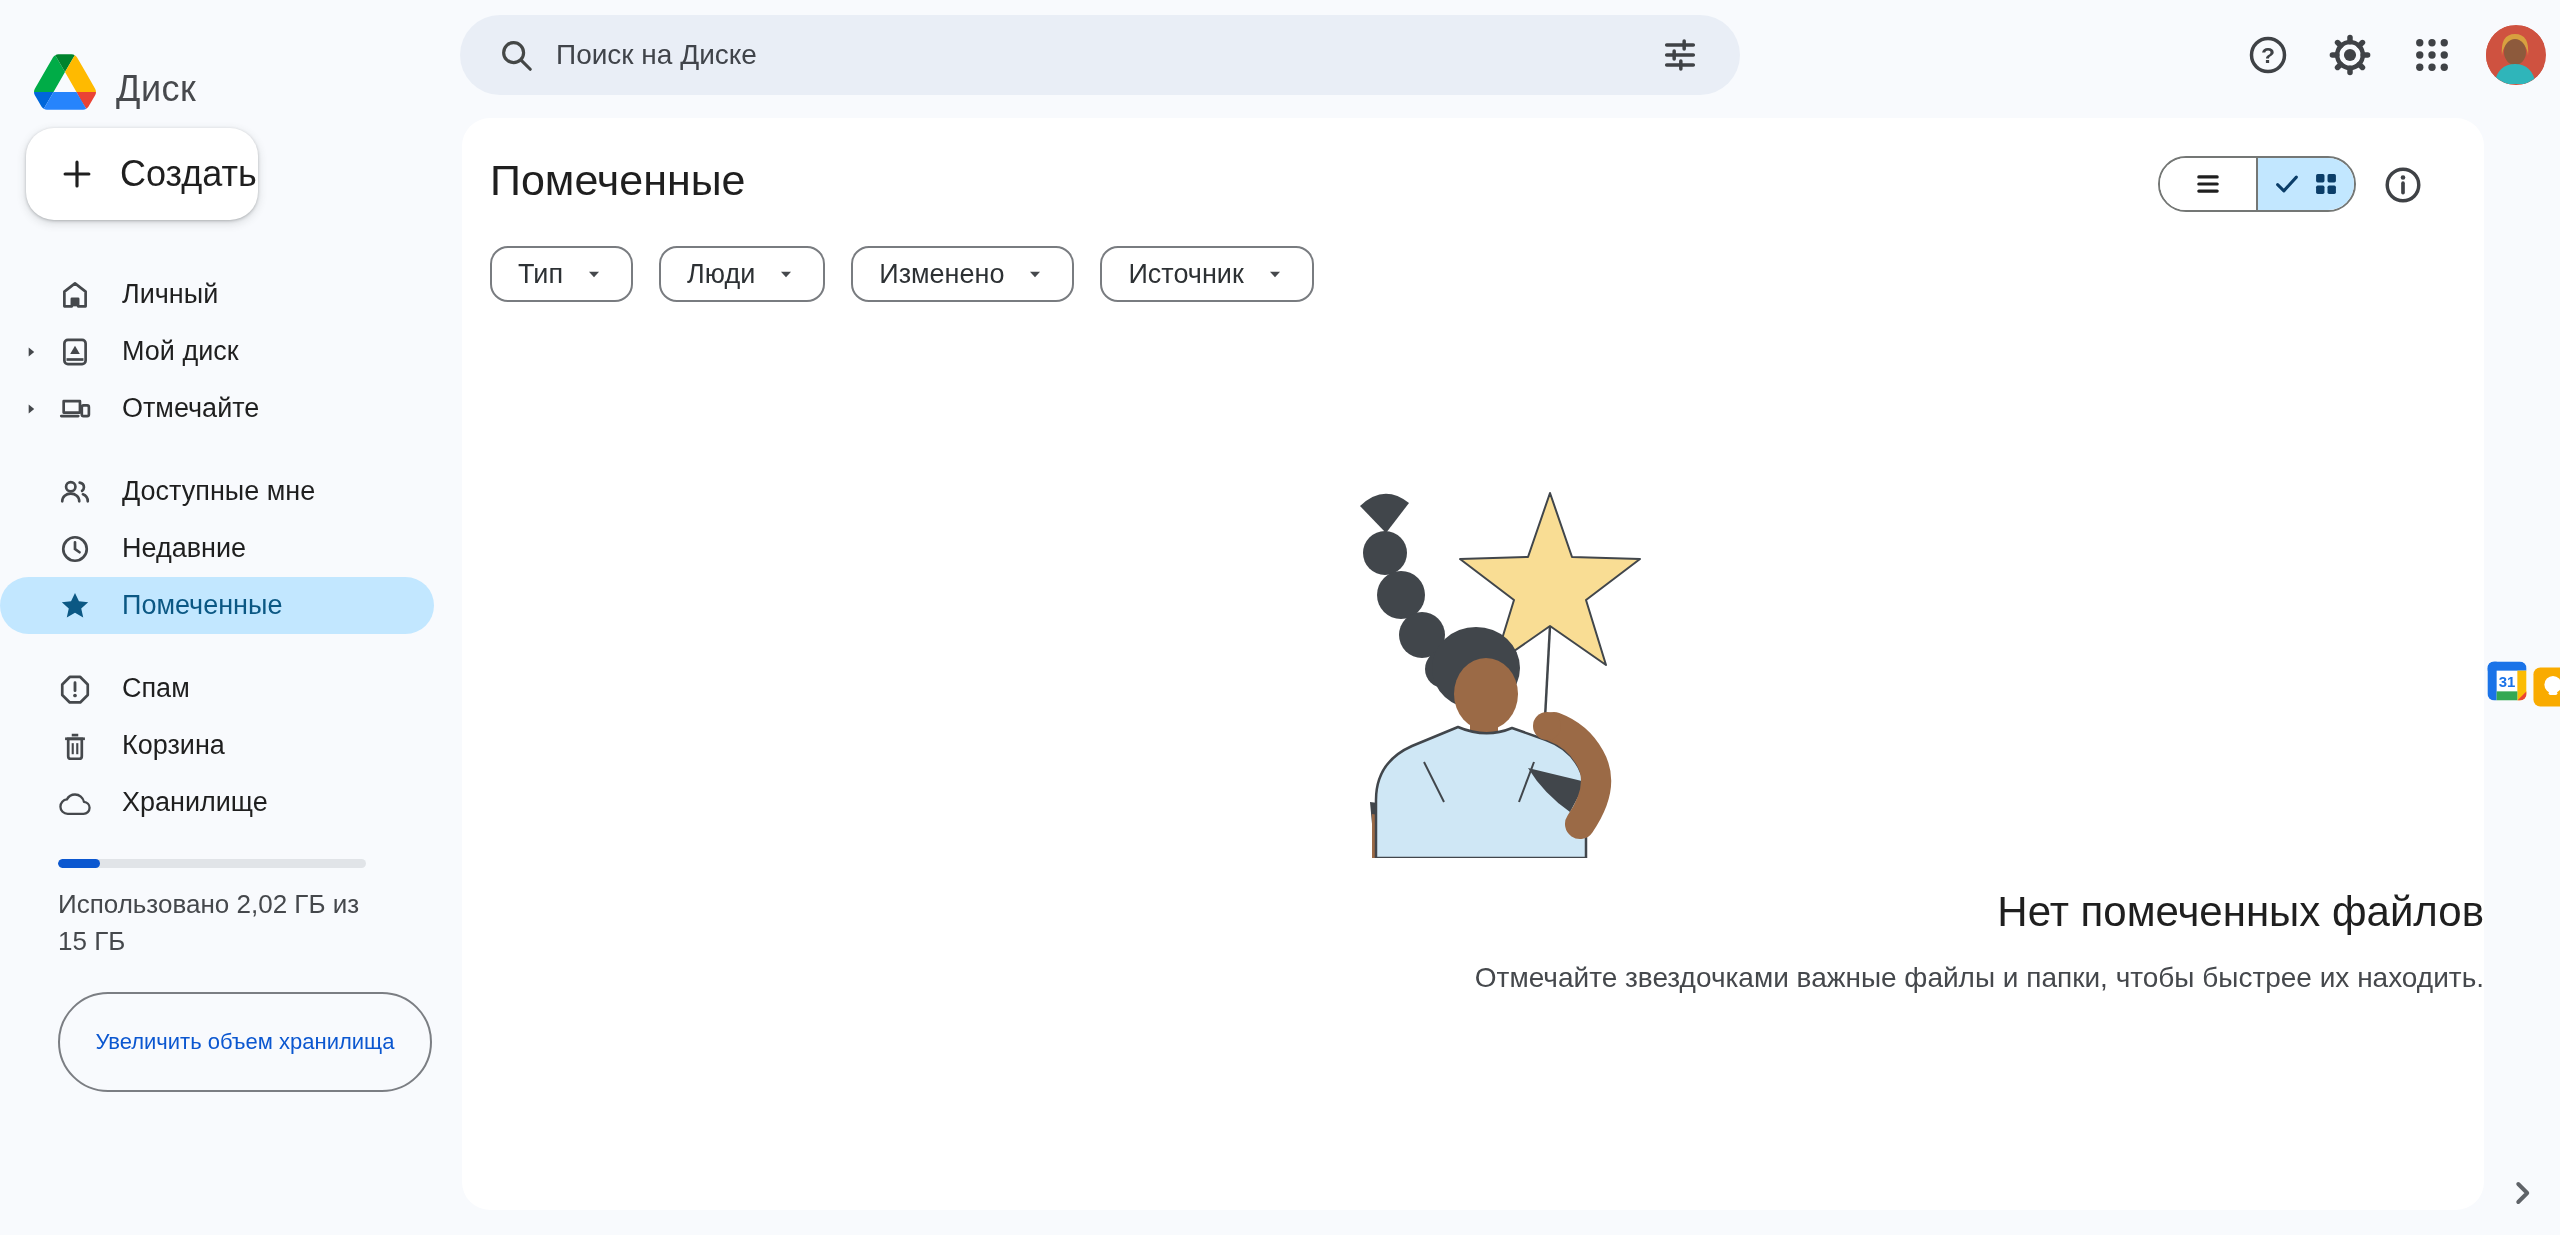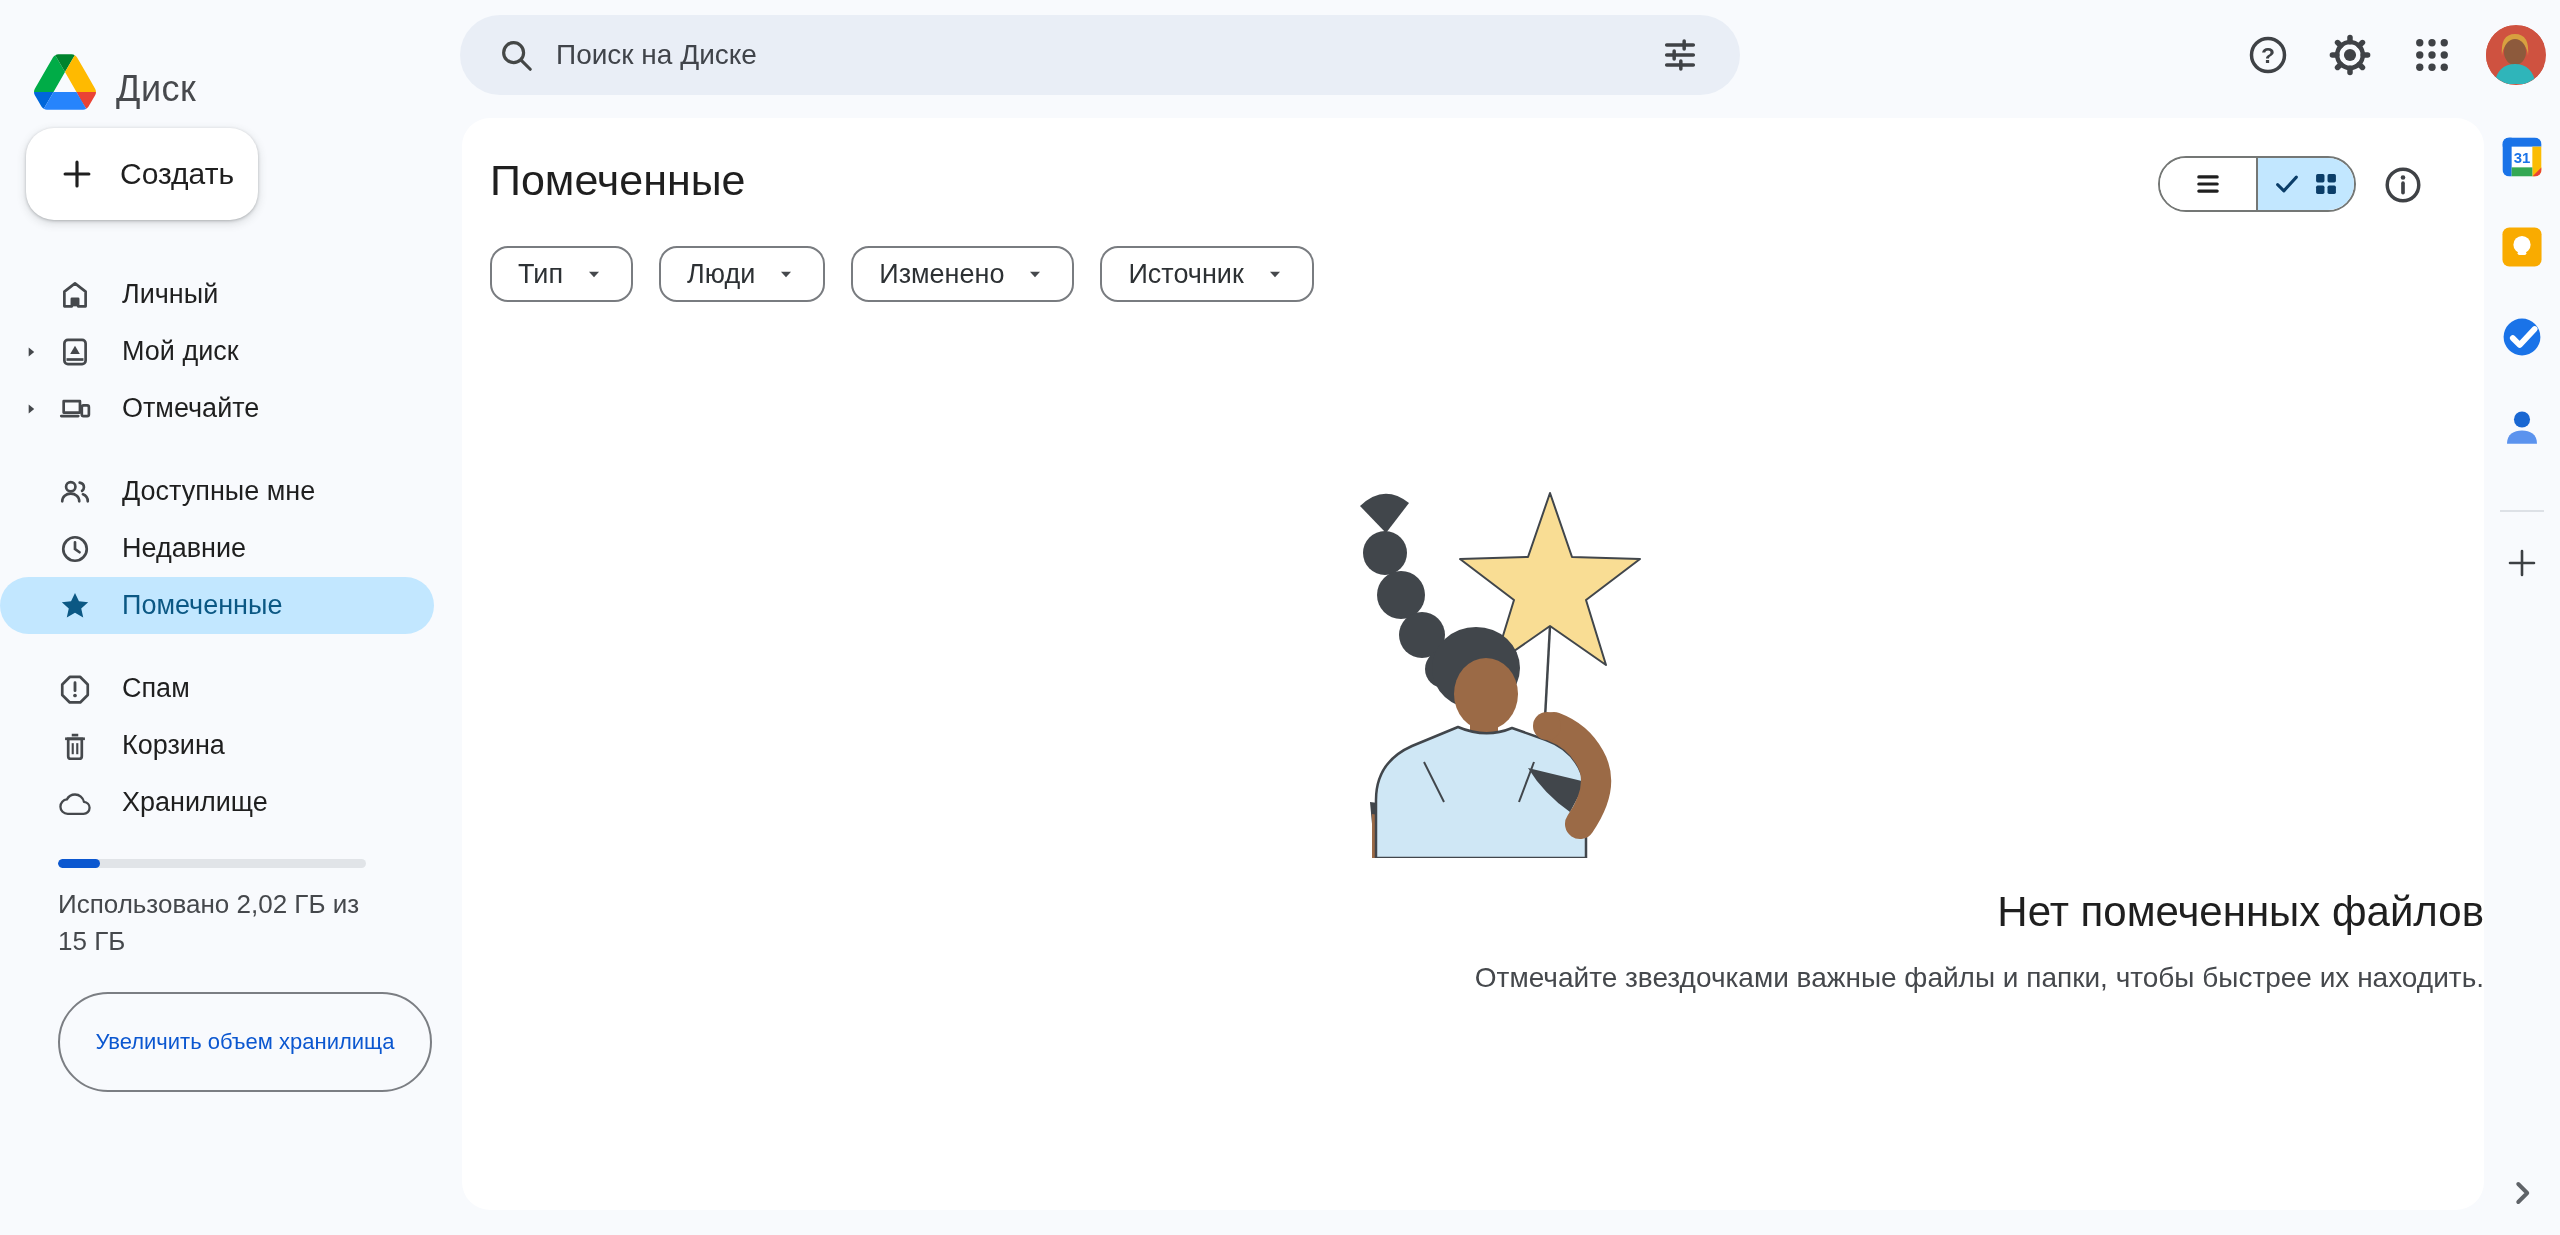--- a/index.html
+++ b/index.html
@@ -34,21 +34,21 @@
   .topbar-actions { position:absolute; right:14px; top:12px; height:86px; display:flex; align-items:center; gap:10px; }
   .icon-btn { width:72px; height:72px; border:none; background:transparent; display:grid; place-items:center; border-radius:50%; cursor:pointer; }
   .avatar { width:60px; height:60px; border-radius:50%; overflow:hidden; background:#cf5240; border:none; cursor:pointer; margin-left:8px; }
 
   
   .sidebar { position:absolute; left:0; top:110px; width:462px; height:1125px; }
   .create-btn {
     margin:18px 0 0 26px; width:232px; height:92px; border-radius:28px;
     background:#ffffff; border:none; cursor:pointer;
     display:flex; align-items:center; gap:24px; padding:0 32px;
-    font-family:"Liberation Sans",sans-serif; font-size:30px; font-weight:500; color:#1f1f1f;
+    font-family:"Liberation Sans",sans-serif; font-size:36px; font-weight:500; color:#1f1f1f;
     box-shadow:0 1px 3px rgba(60,64,67,.30), 0 3px 8px 1px rgba(60,64,67,.15);
   }
   .nav { margin-top:46px; list-style:none; }
   .nav-item {
     position:relative; height:57px; margin-right:28px; border-radius:29px;
     display:flex; align-items:center; gap:30px; padding-left:58px;
     font-size:27px; color:#1f1f1f; cursor:pointer;
   }
   .nav-item .caret-expand { position:absolute; left:20px; top:50%; transform:translateY(-50%); }
   .nav-item.selected { background:#c2e7ff; color:#0b5884; }
@@ -85,21 +85,21 @@
   .seg-list { border-right:2px solid #747775; background:#fff; }
   .seg-grid { background:#c2e7ff; }
   .info-btn { position:absolute; right:58px; top:44px; width:46px; height:46px; border:none; background:transparent; display:grid; place-items:center; border-radius:50%; cursor:pointer; }
 
   .empty { position:absolute; left:0; top:352px; width:100%; text-align:right; }
   .empty-illustration { margin:0 auto; width:370px; height:388px; }
   .empty-title { margin-top:30px; font-size:42px; font-weight:400; color:#1f1f1f; }
   .empty-subtitle { margin-top:26px; font-size:28px; color:#45484c; }
 
   
-  .rail { position:absolute; right:0; top:110px; width:76px; height:1125px; display:flex; flex-direction:column; align-items:center; }
+  .rail { position:absolute; right:0; top:110px; width:76px; height:1125px; display:flex; flex-direction:row; align-items:center; }
   .rail-btn { width:62px; height:62px; margin-top:16px; border:none; background:transparent; display:grid; place-items:center; border-radius:50%; cursor:pointer; }
   .rail-btn + .rail-btn { margin-top:28px; }
   .rail-divider { width:44px; border-top:2px solid #dde1e6; margin-top:52px; }
   .rail-plus { margin-top:20px; }
   .rail-chevron { position:absolute; bottom:14px; left:50%; transform:translateX(-50%); width:56px; height:56px; border:none; background:transparent; display:grid; place-items:center; cursor:pointer; }
 </style>
 </head>
 <body>
 
 <header class="topbar">

